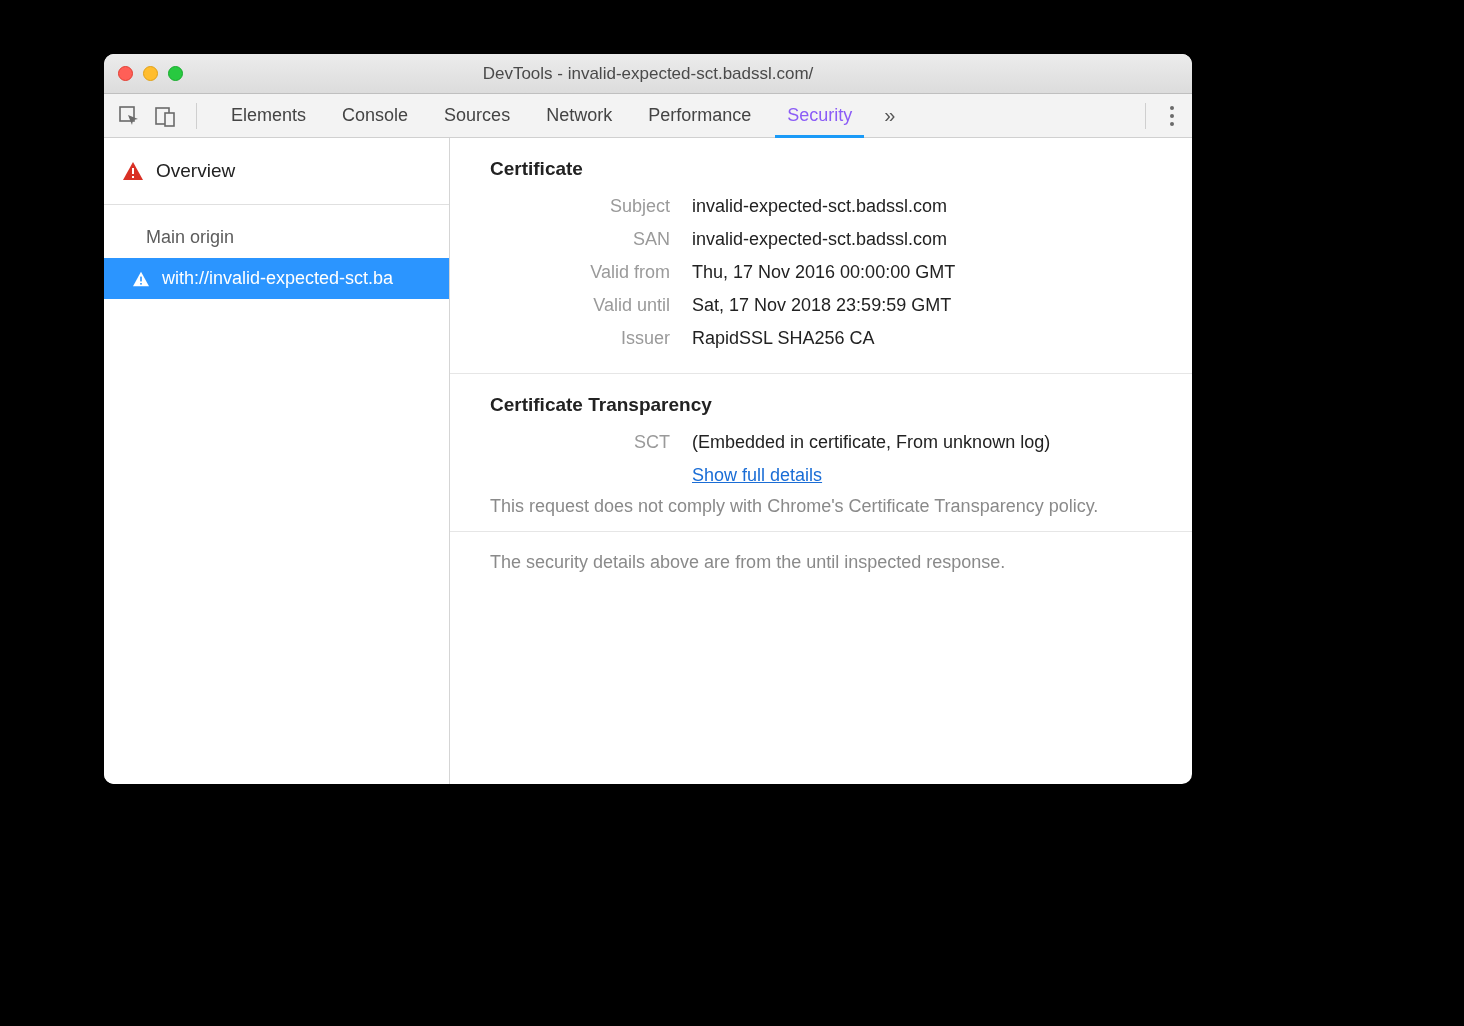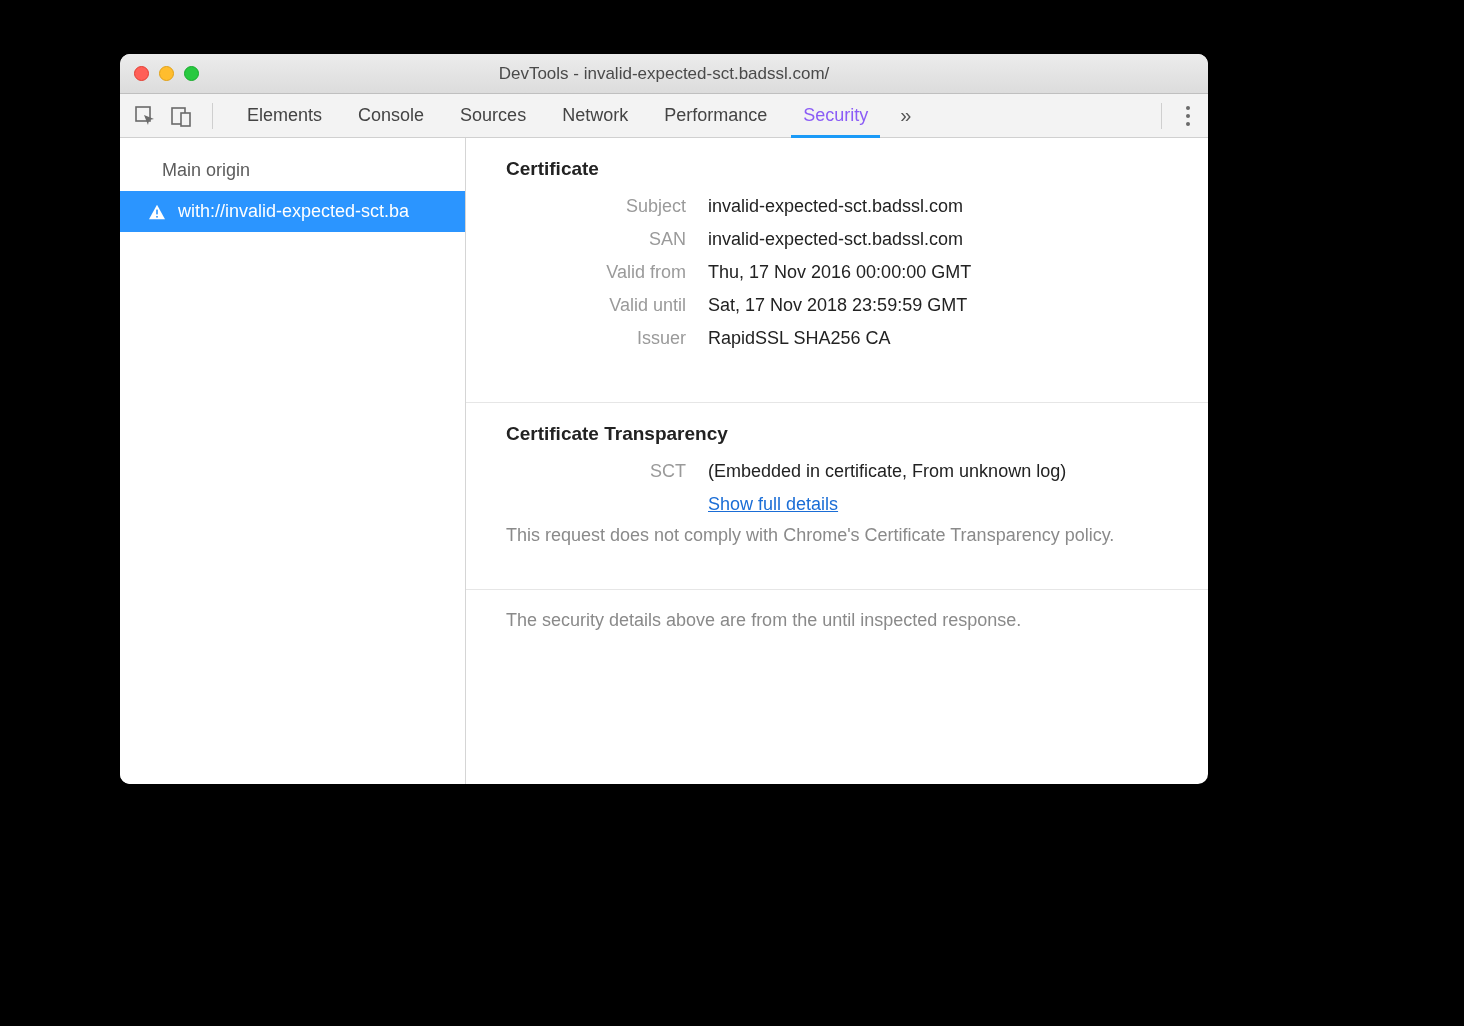--- a/index.html
+++ b/index.html
@@ -5,21 +5,21 @@
   * { box-sizing: border-box; margin: 0; padding: 0; }
   body {
     background: #000;
     font-family: -apple-system, BlinkMacSystemFont, "Helvetica Neue", Arial, sans-serif;
     width: 1464px;
     height: 1026px;
     position: relative;
   }
   .window {
     position: absolute;
-    left: 120px;
+    left: 104px;
     top: 54px;
     width: 1088px;
     height: 730px;
     background: #fff;
     border-radius: 10px;
     box-shadow: 0 20px 60px rgba(0,0,0,0.6);
     overflow: hidden;
     display: flex;
     flex-direction: column;
   }
@@ -147,21 +147,21 @@
     white-space: nowrap;
     overflow: hidden;
   }
   
   .detail {
     flex: 1;
     overflow: auto;
     padding: 0;
   }
   .block {
-    padding: 20px 40px 41px 40px;
+    padding: 20px 40px 12px 40px;
     border-bottom: 1px solid #e6e6e6;
   }
   .block-title {
     font-size: 19px;
     font-weight: 600;
     color: #222;
     margin-bottom: 16px;
   }
   .kv {
     display: grid;
@@ -254,20 +254,30 @@
         <span></span>
           <span></span>
           <span></span>
       </div>
     </div>
   </div>
 
   <div class="main">
 
     <div class="sidebar">
+      <div class="overview-row">
+        <span class="icon">
+          <svg width="22" height="20" viewBox="0 0 22 20">
+              <path d="M11 1 L21 19 L1 19 Z" fill="#d93025"></path>
+              <rect x="10" y="7" width="2" height="6" fill="#fff"></rect>
+              <rect x="10" y="15" width="2" height="2" fill="#fff"></rect>
+            </svg>
+        </span>
+        <span>Overview</span>
+      </div>
       <div class="section-heading">Main origin</div>
       <div class="origin-item">
         <span class="icon">
           <svg width="18" height="16" viewBox="0 0 22 20">
               <path d="M11 1 L21 19 L1 19 Z" fill="#fff"></path>
               <rect x="10" y="7" width="2" height="6" fill="#2b95ff"></rect>
               <rect x="10" y="15" width="2" height="2" fill="#2b95ff"></rect>
             </svg>
         </span>
         <span>with://invalid-expected-sct.ba</span>

